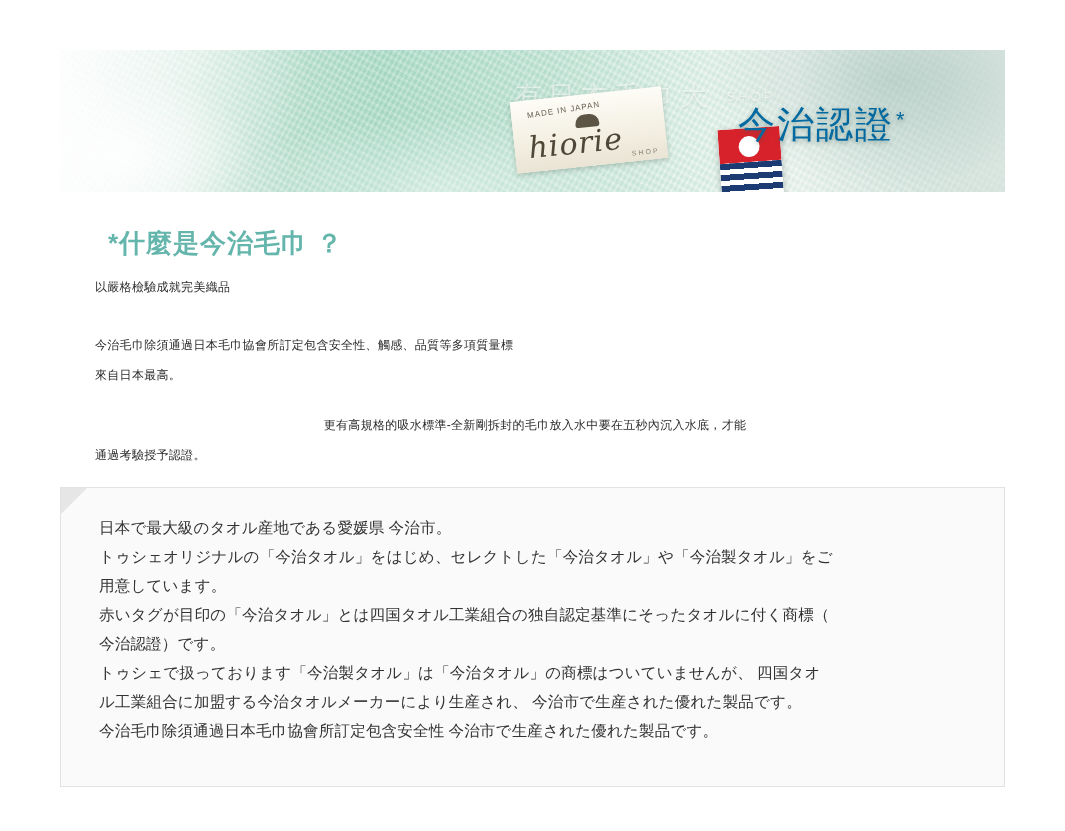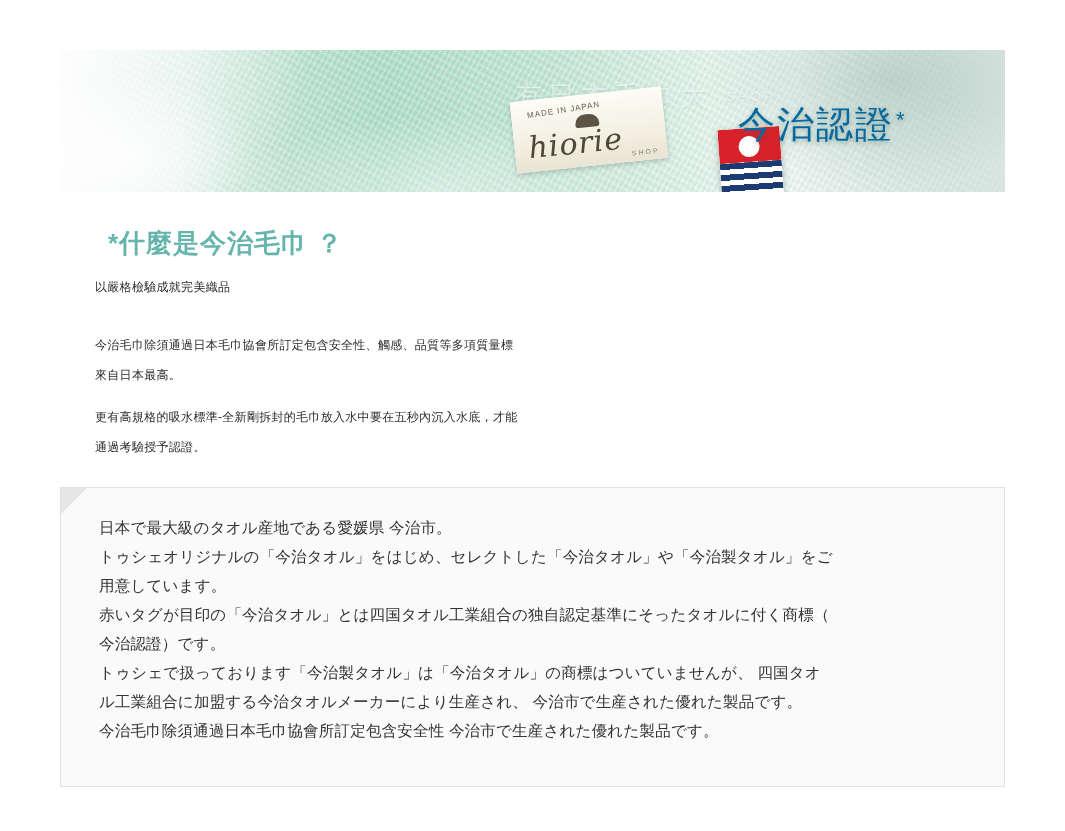--- a/index.html
+++ b/index.html
@@ -202,21 +202,21 @@
     width: 880px;
     color: #2b2b2b;
   }
   .body-line {
     font-size: 12px;
     line-height: 30px;
     letter-spacing: 0.3px;
     margin: 0;
   }
   .para-gap-1 { margin-top: 28px; }
-  .para-gap-2 { margin-top: 12px; }
+  .para-gap-2 { margin-top: 20px; text-align: center; }
 
   
   .note-box {
     position: absolute;
     left: 60px;
     top: 487px;
     width: 945px;
     height: 300px;
     background: #fafafa;
     border: 1px solid #e2e2e2;
@@ -228,21 +228,21 @@
     width: 0;
     height: 0;
     border-top: 26px solid #e6e6e6;
     border-right: 26px solid transparent;
   }
   .note-inner {
     position: absolute;
     left: 38px;
     top: 25px;
     width: 880px;
-    font-family: Liberation Sans, sans-serif;
+    font-family: Liberation Serif, serif;
     color: #333333;
   }
   .note-line {
     font-size: 15.5px;
     line-height: 29px;
     margin: 0;
     letter-spacing: 0.2px;
   }
 </style>
 </head>

